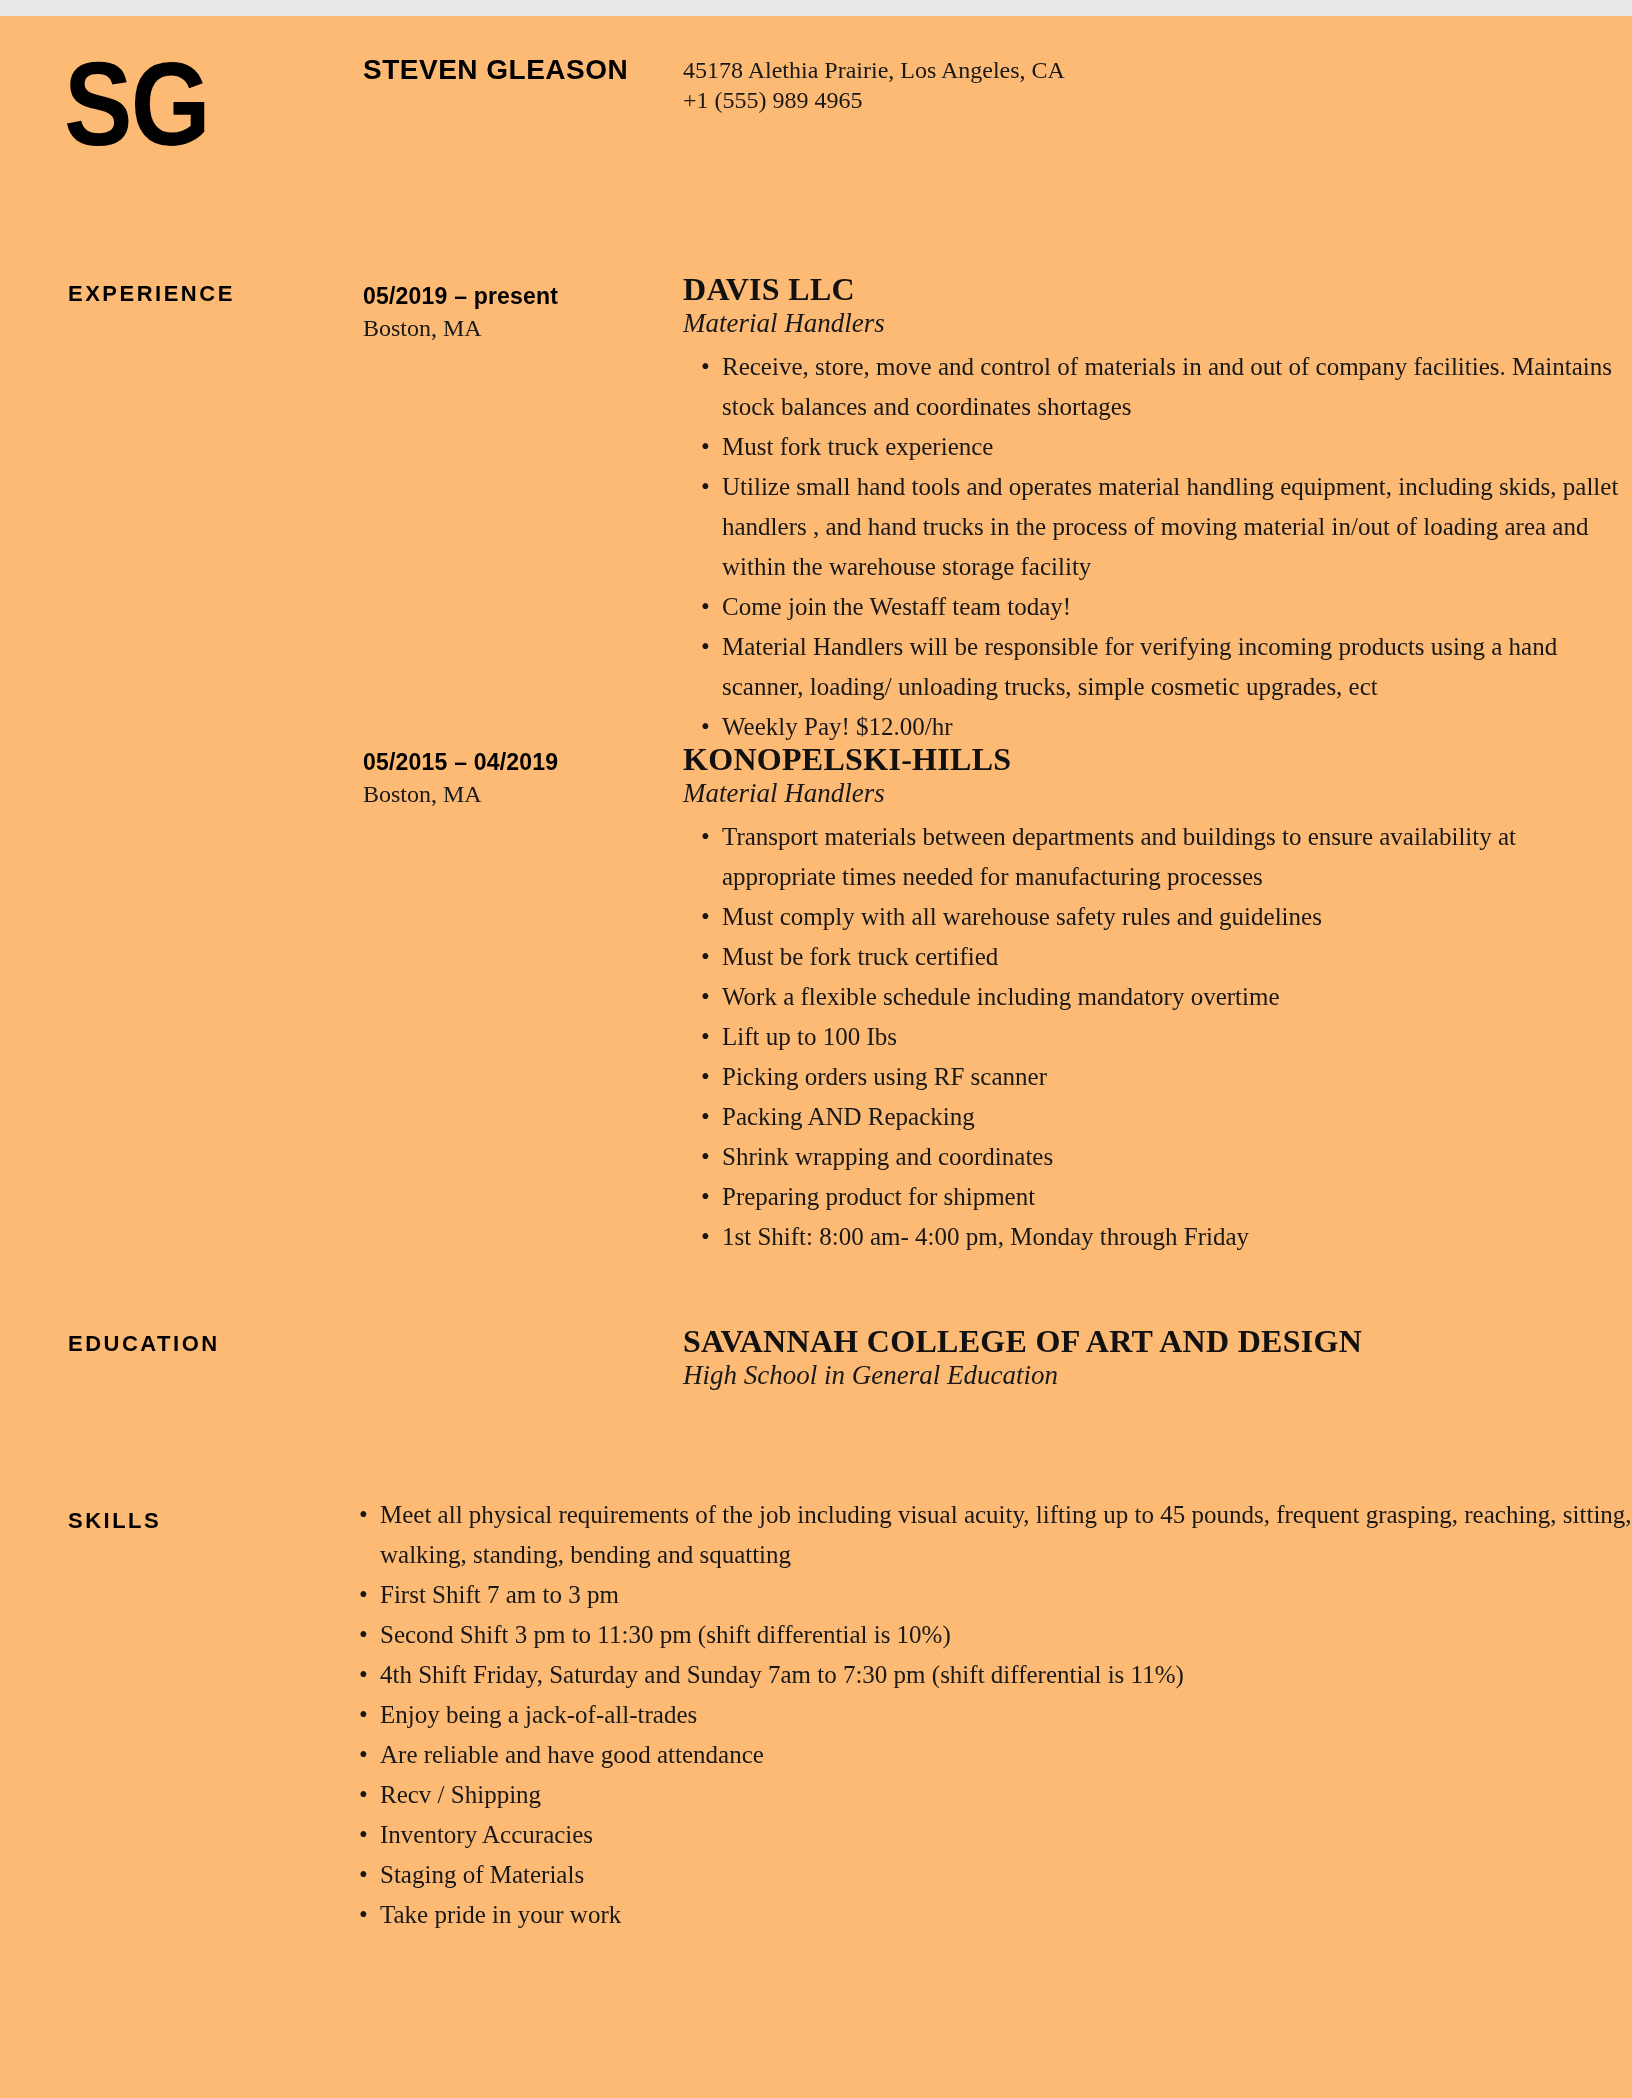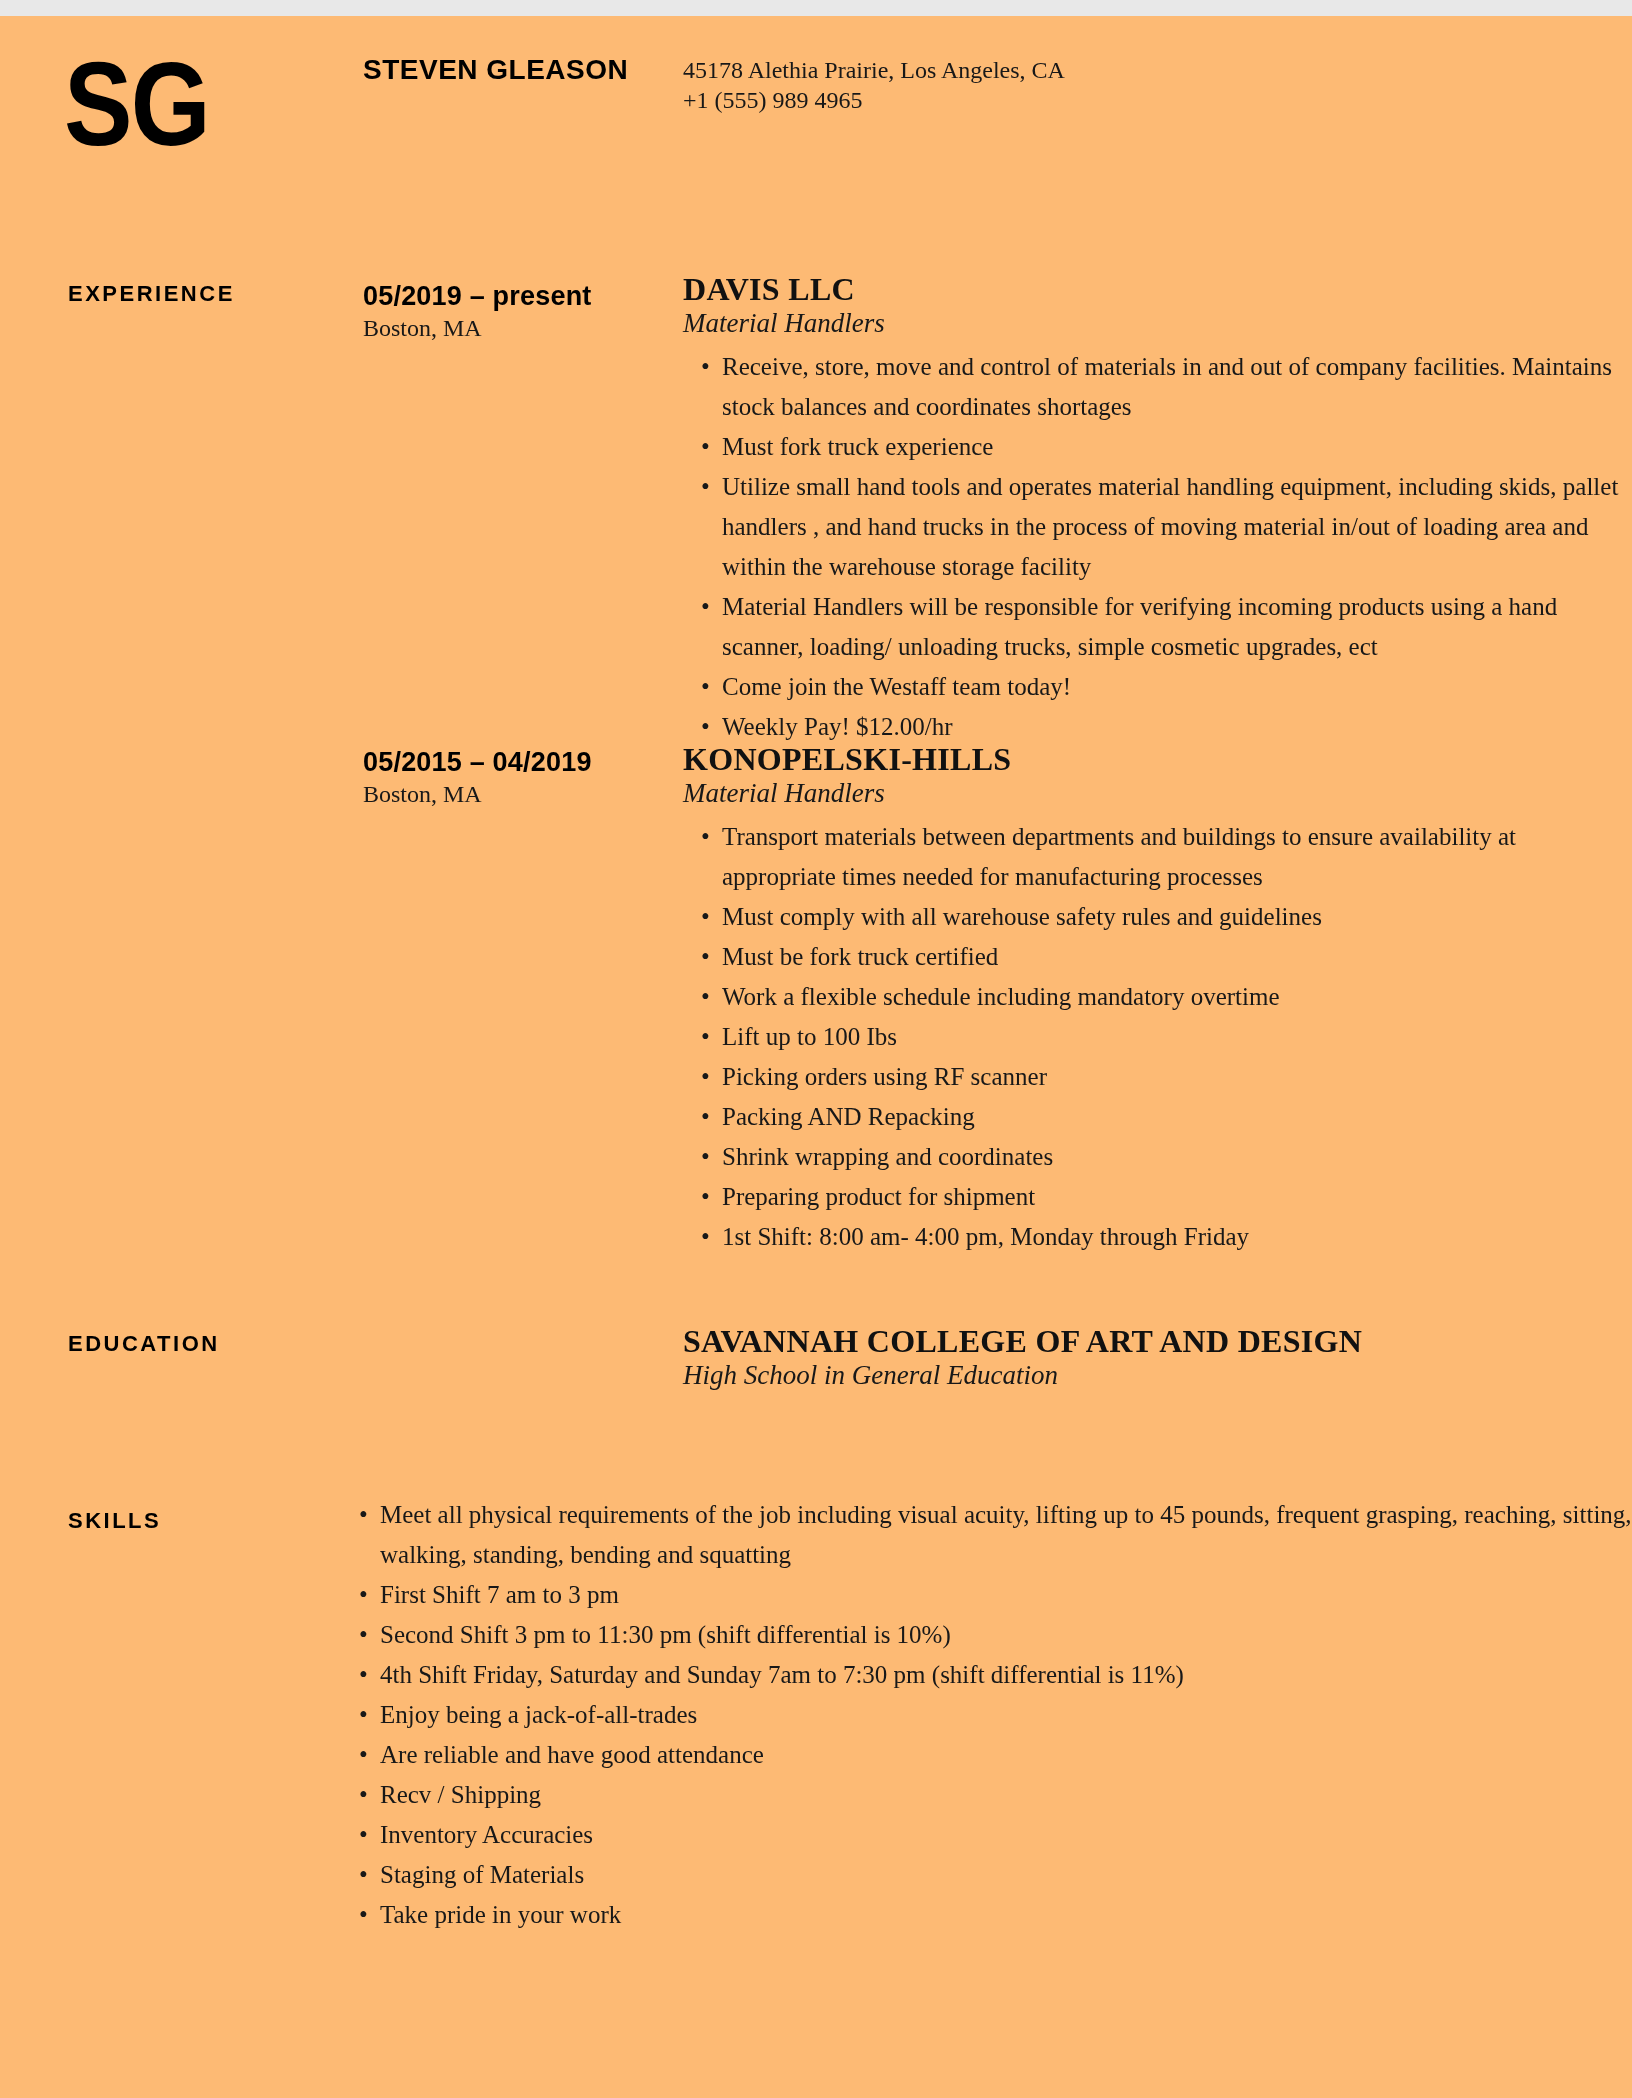--- a/index.html
+++ b/index.html
@@ -40,21 +40,21 @@
   }
   #lbl-exp{top:265px}
   #lbl-edu{top:1315px}
   #lbl-skills{top:1492px}
   
   .daterow{position:absolute;left:363px;}
   #exp1-date{top:264px}
   #exp2-date{top:730px}
   .dates{
     font-family:"Liberation Sans",sans-serif;
-    font-weight:700;font-size:27px;line-height:32px;
+    font-weight:700;font-size:23px;line-height:32px;
     letter-spacing:.2px;color:#000;white-space:nowrap;
   }
   .loc{font-size:24px;line-height:33px;color:#181818;white-space:nowrap;}
   
   .entry{position:absolute;left:683px;width:950px;}
   #exp1-main{top:255px}
   #exp2-main{top:725px}
   #edu-main{top:1307px}
   .entry h3{
     margin:0;font-size:32px;line-height:36px;
@@ -92,22 +92,22 @@
     <div class="dates">05/2019 – present</div>
     <div class="loc">Boston, MA</div>
   </div>
   <div class="entry" id="exp1-main">
     <h3>DAVIS LLC</h3>
     <div class="role">Material Handlers</div>
     <ul class="blist">
         <li>Receive, store, move and control of materials in and out of company facilities. Maintains stock balances and coordinates shortages</li>
         <li>Must fork truck experience</li>
         <li>Utilize small hand tools and operates material handling equipment, including skids, pallet handlers , and hand trucks in the process of moving material in/out of loading area and within the warehouse storage facility</li>
+        <li>Come join the Westaff team today!</li>
         <li>Material Handlers will be responsible for verifying incoming products using a hand scanner, loading/ unloading trucks, simple cosmetic upgrades, ect</li>
-        <li>Come join the Westaff team today!</li>
         <li>Weekly Pay! $12.00/hr</li>
       </ul>
   </div>
 
   <div class="daterow" id="exp2-date">
     <div class="dates">05/2015 – 04/2019</div>
     <div class="loc">Boston, MA</div>
   </div>
   <div class="entry" id="exp2-main">
     <h3>KONOPELSKI-HILLS</h3>

